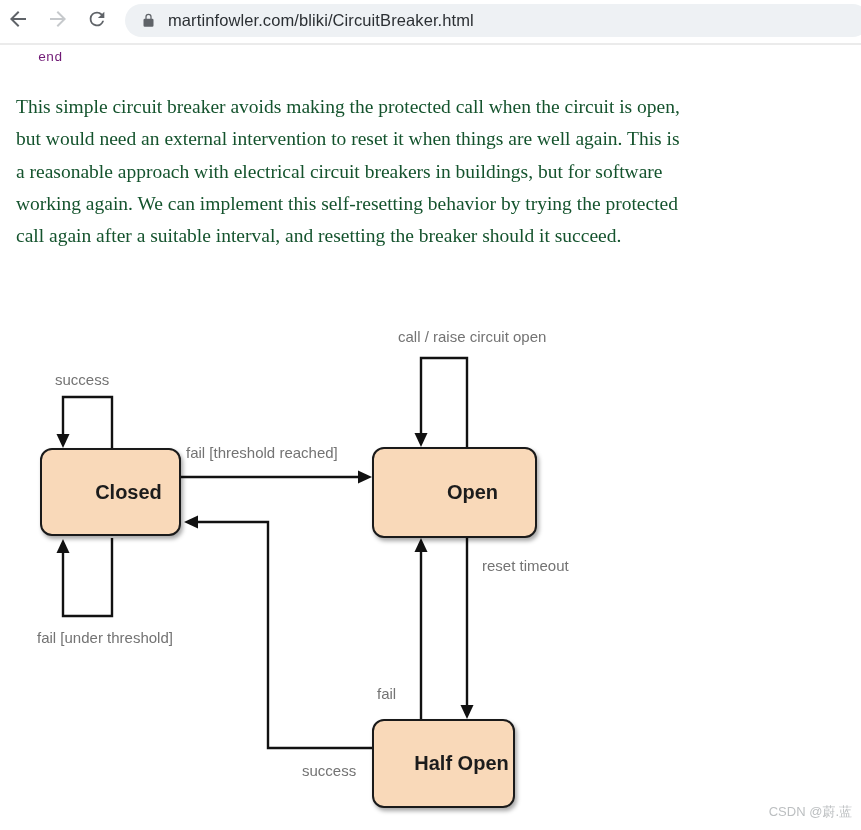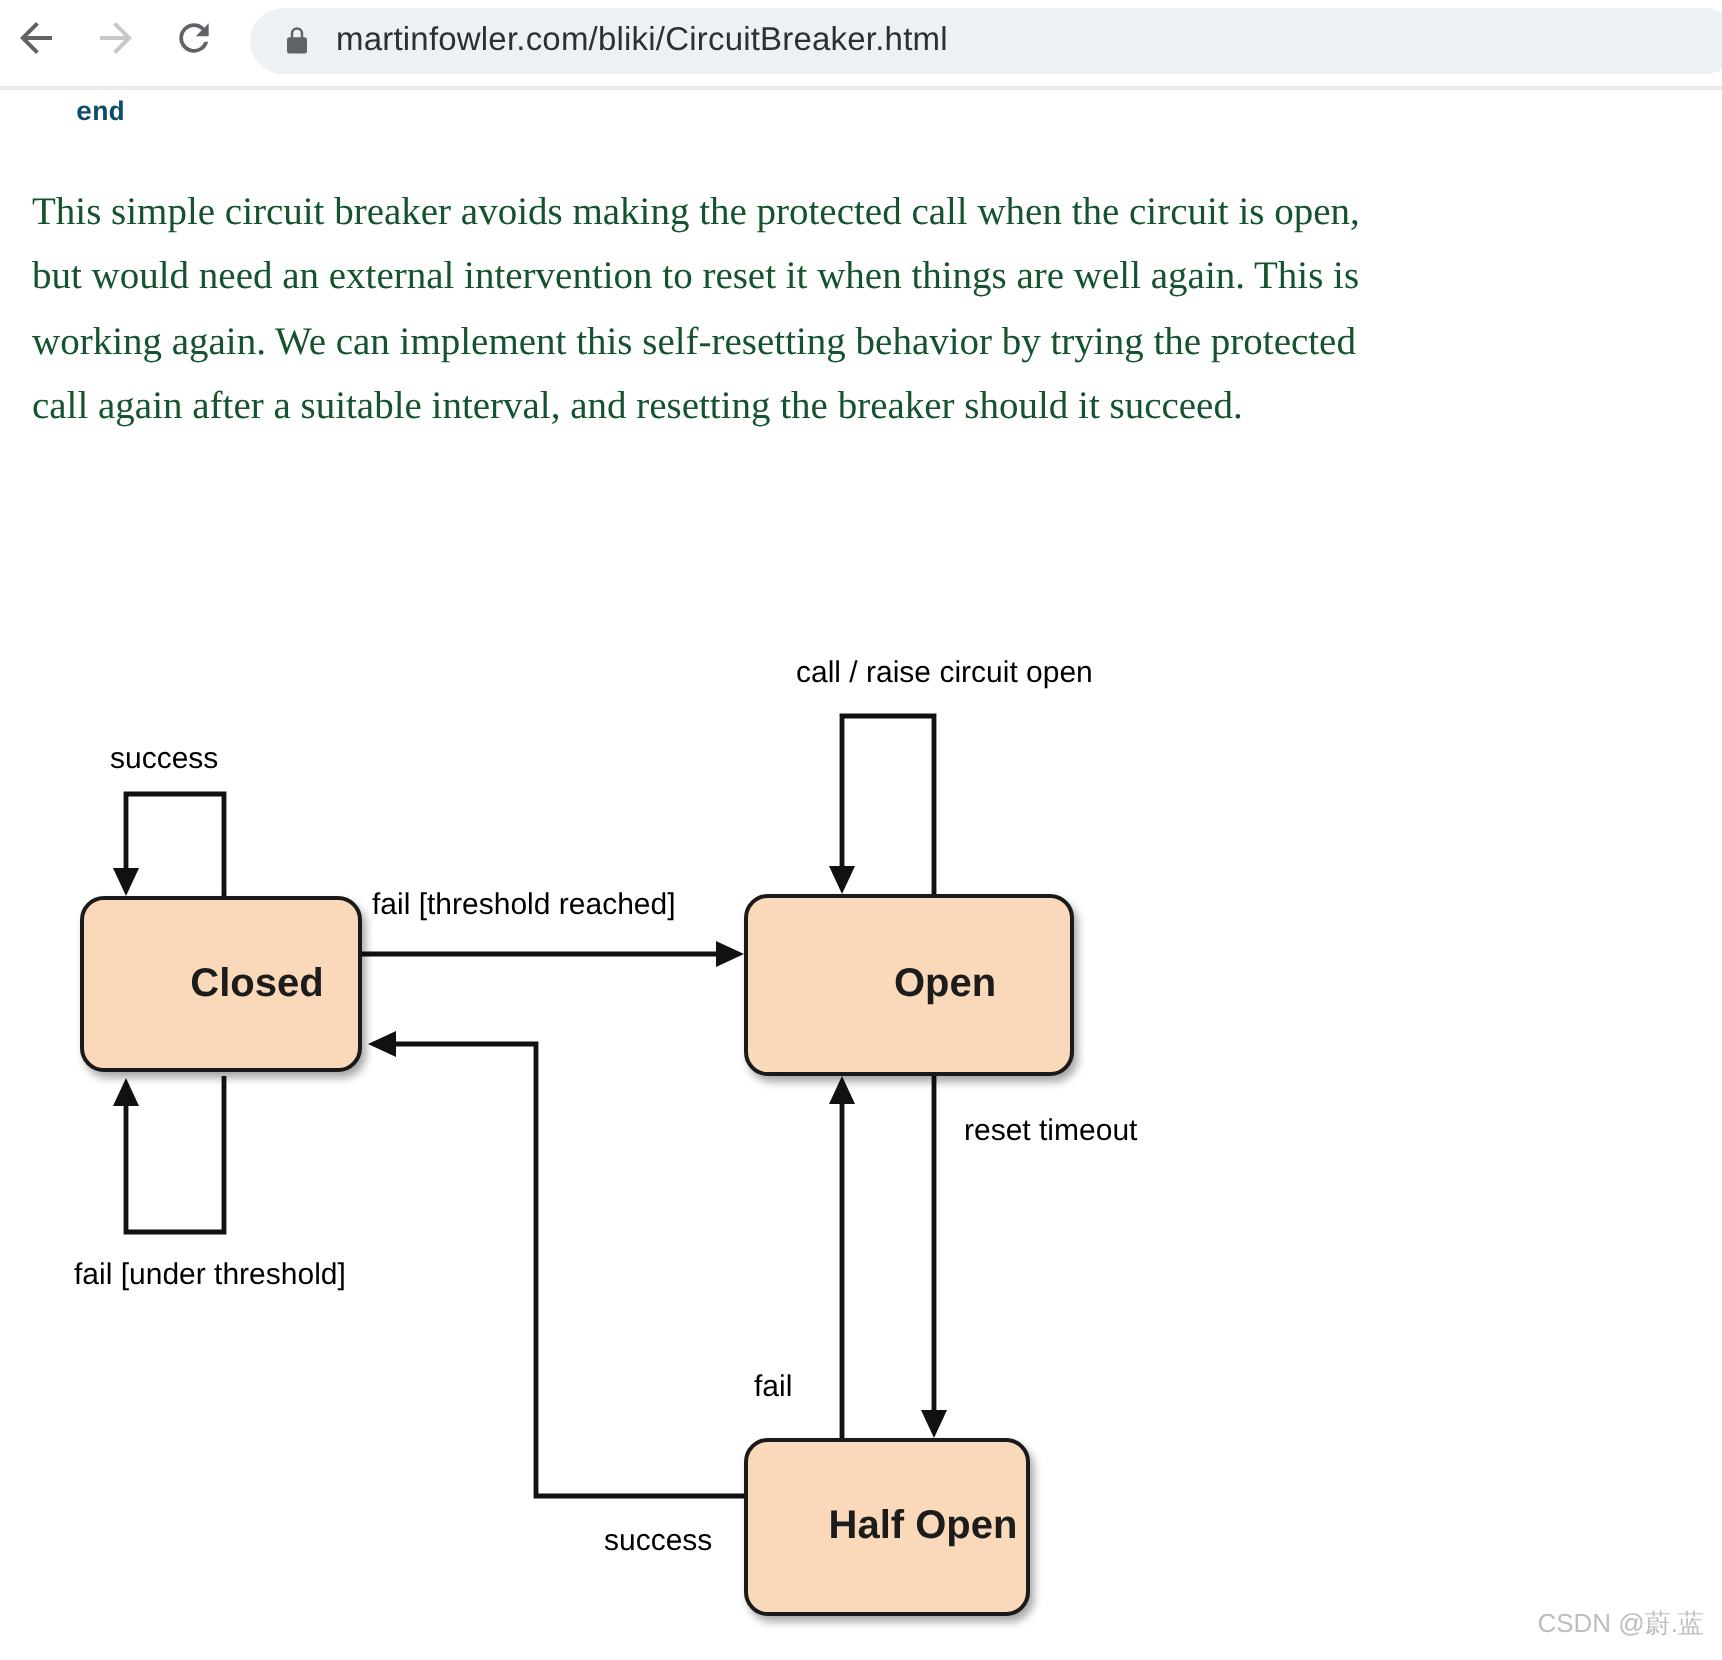--- a/index.html
+++ b/index.html
@@ -24,41 +24,41 @@
   }
   .addressbar .lock{margin-left:16px;display:flex;align-items:center;}
   .url-text{
     margin-left:12px;font-size:16.5px;color:#2c3034;letter-spacing:.1px;
     white-space:nowrap;
   }
 
   
   .code-end{
     position:absolute;left:38px;top:50px;
-    font-family:"Liberation Mono",monospace;font-size:13.5px;color:#0c4a6e;font-weight:bold;
+    font-family:"Liberation Mono",monospace;font-size:13.5px;color:#701a75;
   }
   .para{
     position:absolute;left:16px;top:91px;width:845px;
     font-family:"Liberation Serif",serif;font-size:19.5px;color:#14532d;
   }
   .para .pline{line-height:32.3px;white-space:nowrap;}
 
   
   .diagram-svg{position:absolute;left:0;top:0;width:861px;height:830px;}
   .state-box{
     position:absolute;background:#f9d9b9;border:2.5px solid #1a1a1a;
     border-radius:12px;box-shadow:2px 3px 4px rgba(0,0,0,.35);
     display:flex;align-items:center;justify-content:center;
     font-weight:700;font-size:20px;color:#1c1c1c;box-sizing:border-box;padding-left:36px;
   }
   .box-closed{left:40px;top:448px;width:141px;height:88px;}
   .box-open{left:372px;top:447px;width:165px;height:91px;}
   .box-halfopen{left:372px;top:719px;width:143px;height:89px;text-align:right;}
   .tlabel{
-    position:absolute;font-size:15px;color:#000000;white-space:nowrap;
+    position:absolute;font-size:15px;color:#737373;white-space:nowrap;
   }
   .lbl-success-top{left:55px;top:371px;}
   .lbl-fail-threshold{left:186px;top:444px;}
   .lbl-fail-under{left:37px;top:629px;}
   .lbl-call-raise{left:398px;top:328px;}
   .lbl-reset{left:482px;top:557px;}
   .lbl-fail{left:377px;top:685px;}
   .lbl-success-bottom{left:302px;top:762px;}
 
   
@@ -99,20 +99,21 @@
     </span>
     <span class="url-text">martinfowler.com/bliki/CircuitBreaker.html</span>
   </div>
 </div>
 
 <div class="code-end">end</div>
 
 <div class="para">
   <div class="pline">This simple circuit breaker avoids making the protected call when the circuit is open,</div>
   <div class="pline">but would need an external intervention to reset it when things are well again. This is</div>
+  <div class="pline">a reasonable approach with electrical circuit breakers in buildings, but for software</div>
   <div class="pline">working again. We can implement this self-resetting behavior by trying the protected</div>
   <div class="pline">call again after a suitable interval, and resetting the breaker should it succeed.</div>
 </div>
 
 <svg class="diagram-svg" width="861" height="830" viewBox="0 0 861 830">
   <g fill="none" stroke="#111111" stroke-width="2.4">
 
     <path d="M112,448 V397 H63 V436"></path>
 
     <path d="M181,477 H359"></path>

